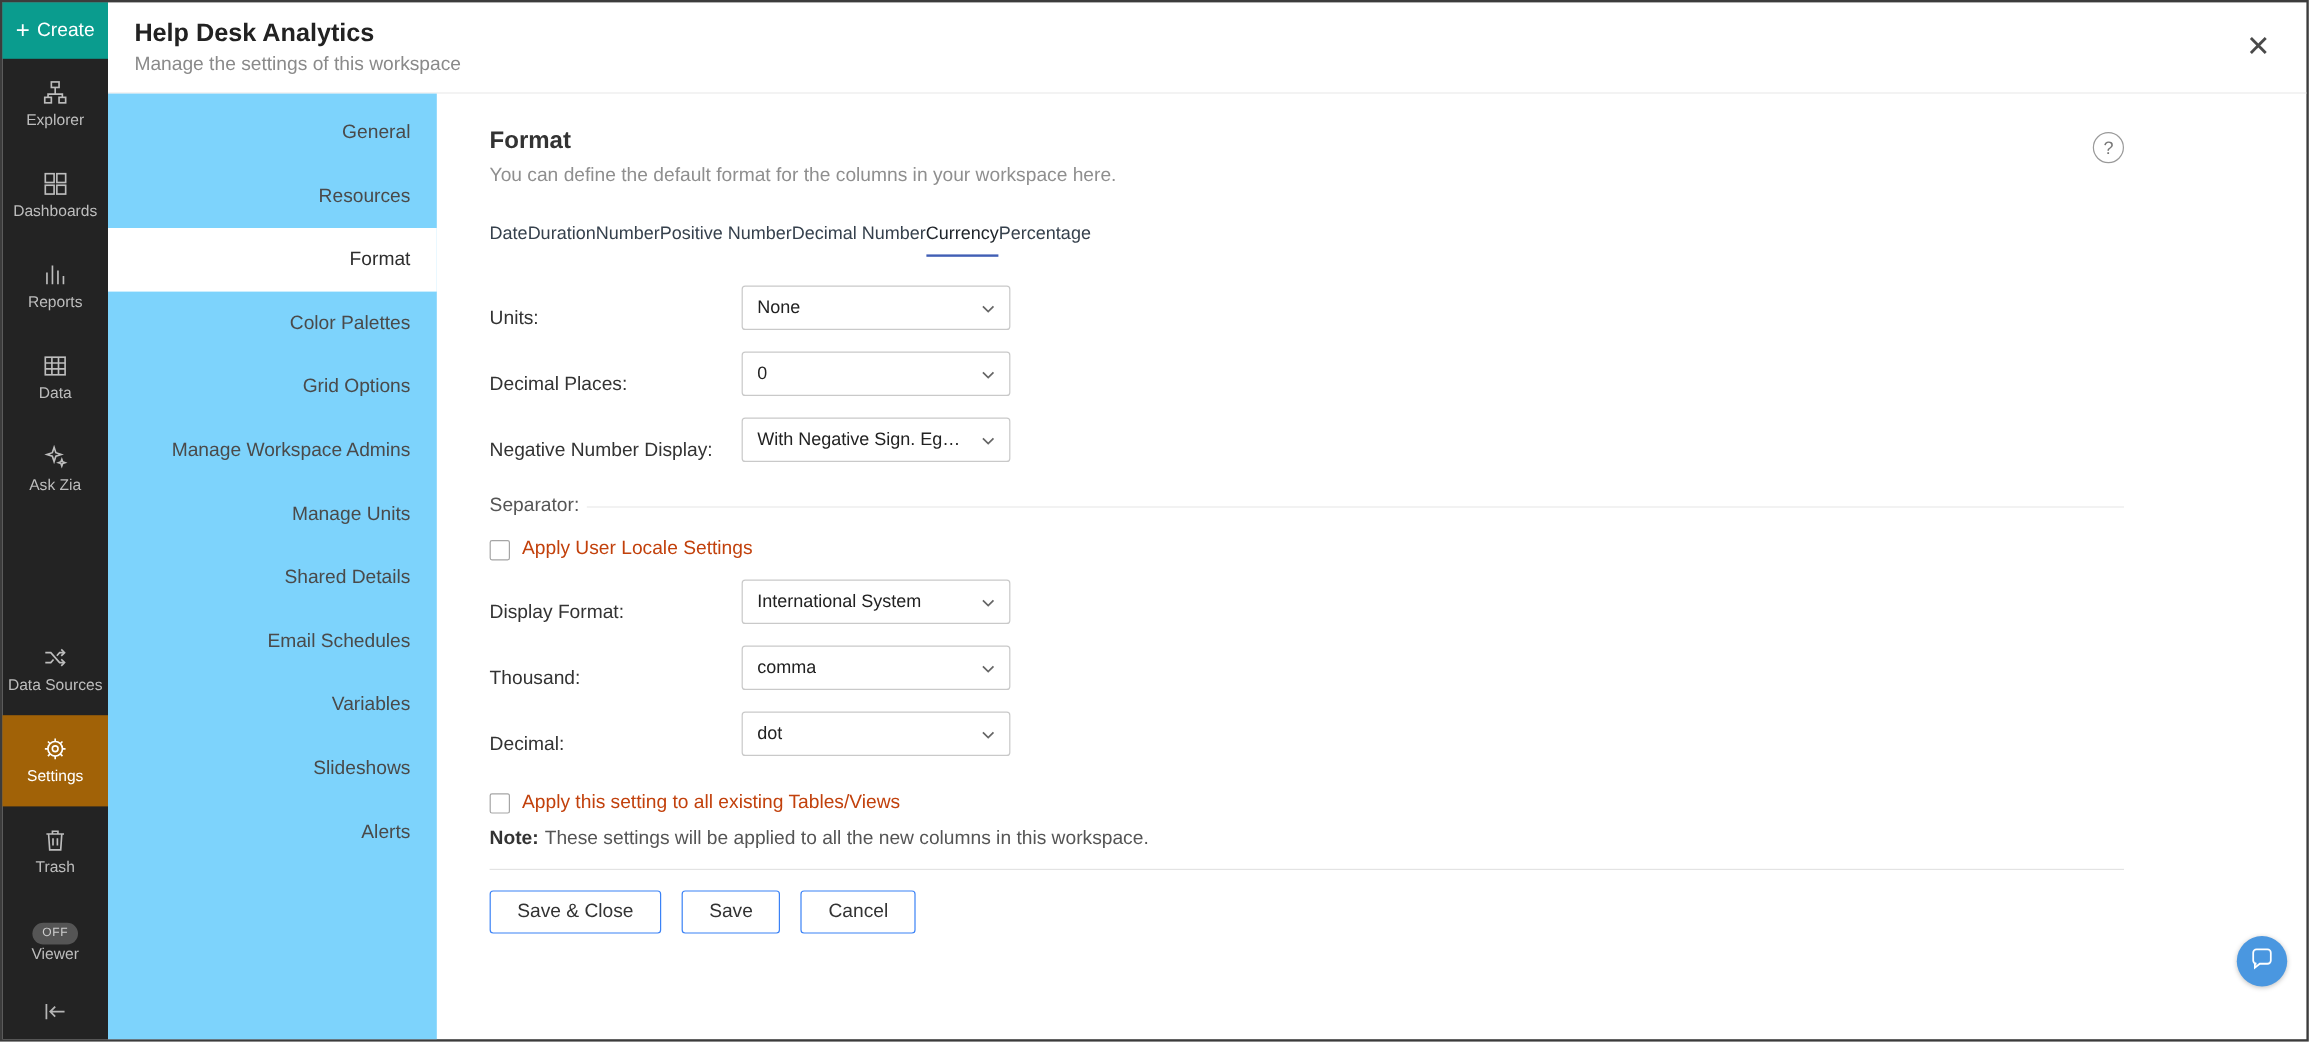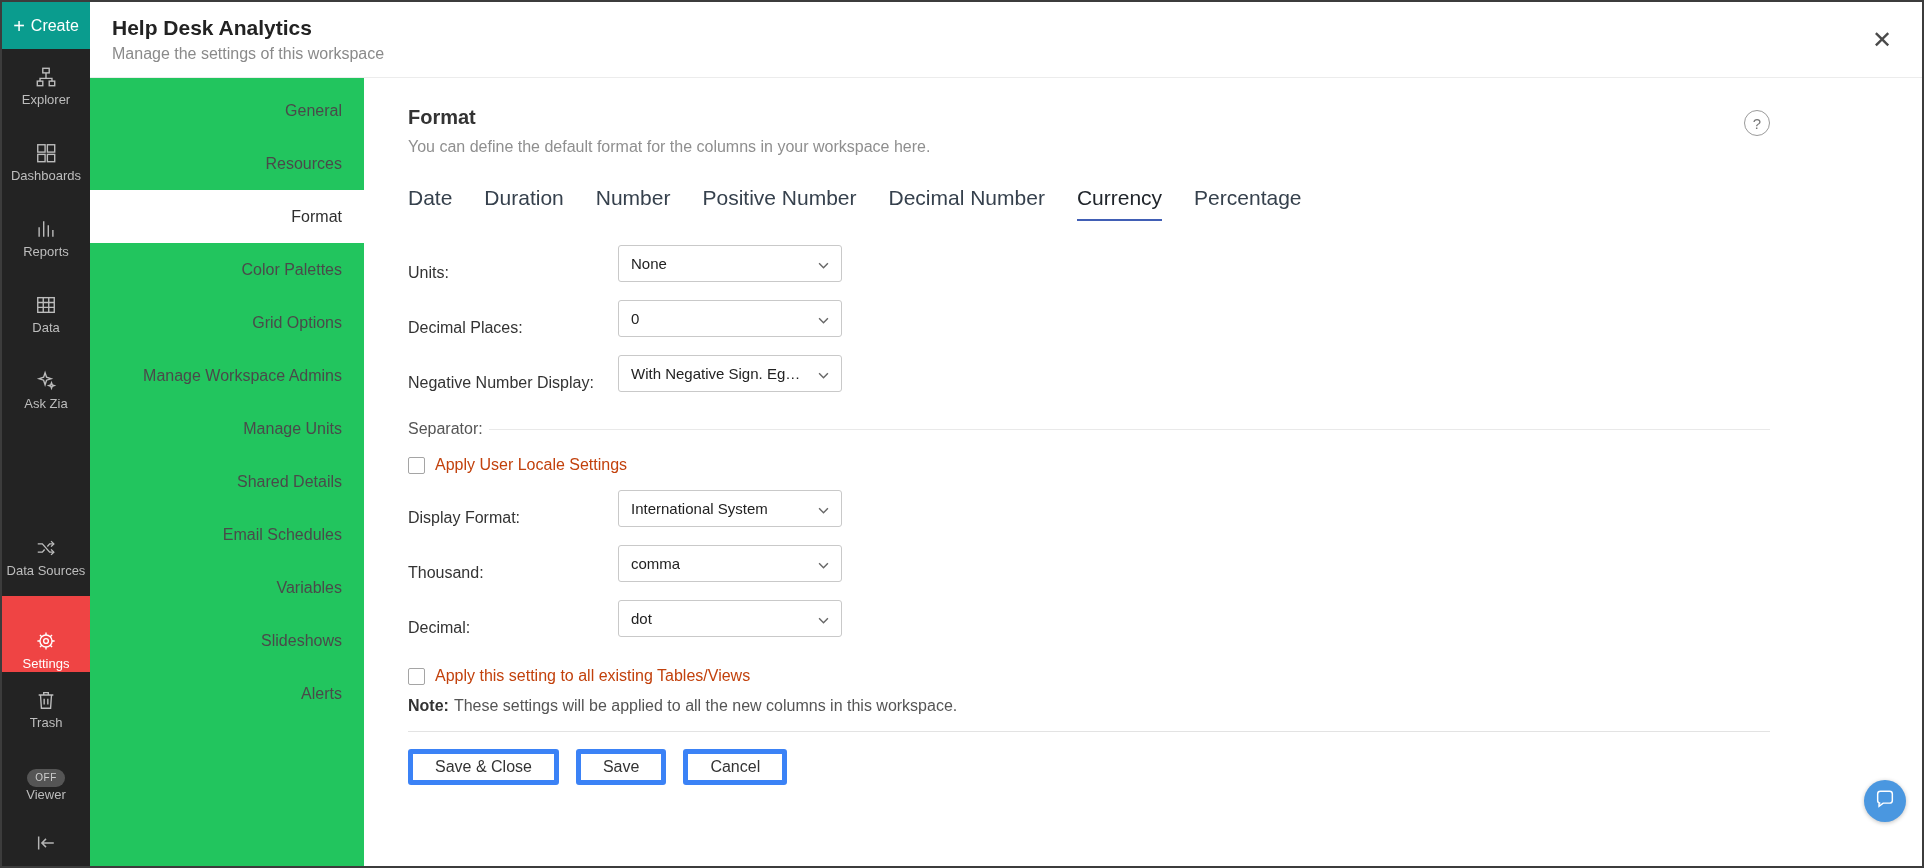--- a/index.html
+++ b/index.html
@@ -27,21 +27,21 @@
     font-family: inherit;
   }
   .create-plus { font-size: 20px; line-height: 1; font-weight: 400; }
   .side-item {
     height: 76px; display: flex; flex-direction: column;
     align-items: center; justify-content: center; gap: 1px;
     font-size: 13px; text-align: center; cursor: pointer; padding: 0 4px;
     color: #bdbdbd; line-height: 1.15;
   }
   .side-item svg { width: 22px; height: 22px; stroke: currentColor; fill: none; stroke-width: 1.5; }
-  .side-item.active { background: #ef4444; color: #fff; justify-content: flex-end; }
+  .side-item.active { background: #a16207; color: #fff; }
   .bottom-group { margin-top: auto; }
   .off-pill {
     background: #555; color: #cfcfcf; font-size: 10px;
     padding: 3px 8px; border-radius: 10px; letter-spacing: .5px;
   }
   .collapse-row {
     height: 42px; display: flex; align-items: center; justify-content: center;
     cursor: pointer; color: #b5b5b5;
   }
   .collapse-row svg { width: 22px; height: 22px; stroke: currentColor; fill: none; stroke-width: 1.6; }
@@ -56,39 +56,39 @@
   .titles h1 { margin: 0 0 5px; font-size: 21px; font-weight: 700; color: #222; }
   .titles p  { margin: 0; font-size: 16px; color: #8a8a8a; }
   .close-btn {
     background: none; border: none; font-size: 24px; color: #4a4a4a;
     cursor: pointer; padding: 4px; line-height: 1; font-family: inherit;
   }
 
   .content-row { flex: 1; display: flex; min-height: 0; }
 
   
-  .settings-nav { width: 274px; flex-shrink: 0; background: #22c55e; padding-top: 6px; }
+  .settings-nav { width: 274px; flex-shrink: 0; background: #7dd3fc; padding-top: 6px; }
   .snav-item {
     height: 53px; display: flex; align-items: center; justify-content: flex-end;
     padding-right: 22px; font-size: 16px; color: #4a4a4a; cursor: pointer;
   }
   .snav-item.active { background: #fff; color: #2e2e2e; }
 
   
   main { flex: 1; padding: 28px 152px 0 44px; min-width: 0; }
   .main-head { display: flex; justify-content: space-between; align-items: flex-start; }
   .main-head h2 { margin: 0 0 9px; font-size: 20px; font-weight: 600; color: #333; }
   .main-head p { margin: 0; font-size: 16px; color: #8f8f8f; }
   .help-circle {
     width: 26px; height: 26px; border: 1px solid #9a9a9a; border-radius: 50%;
     display: flex; align-items: center; justify-content: center;
     font-size: 15px; color: #777; cursor: pointer; margin-top: 4px; flex-shrink: 0;
   }
 
-  .tabs { display: flex; gap: 32px; margin-top: 30px; font-size: 21px; color: #36414d; }
+  .tabs { display: flex; margin-top: 30px; font-size: 15px; color: #36414d; }
   .tab { padding-bottom: 9px; cursor: pointer; border-bottom: 2px solid transparent; }
   .tab.active { color: #20252b; border-bottom-color: #415fb5; }
 
   .form-area { margin-top: 24px; }
   .form-row { display: flex; align-items: flex-end; margin-bottom: 18px; }
   .form-label { width: 210px; flex-shrink: 0; font-size: 16px; color: #333; }
   .select {
     width: 224px; height: 37px; background: #fff;
     border: 1px solid #c9c9c9; border-radius: 3px;
     display: flex; align-items: center; justify-content: space-between;
@@ -111,21 +111,21 @@
   .checkbox-row label { font-size: 16px; color: #c2410c; cursor: pointer; }
   .checkbox-row.second { margin-top: 30px; margin-bottom: 0; }
 
   .note { margin-top: 12px; font-size: 16px; color: #555; }
   .note .note-bold { font-weight: 700; color: #333; margin-right: 5px; }
 
   .divider { height: 1px; background: #e3e3e3; margin-top: 16px; }
   .btn-row { display: flex; gap: 17px; margin-top: 17px; }
   .btn {
     height: 36px; padding: 0 22px; background: #fff;
-    border: 5px solid #3b82f6; border-radius: 3px;
+    border: 1px solid #3b82f6; border-radius: 3px;
     font-size: 16px; color: #333; cursor: pointer; font-family: inherit;
   }
 
   .chat-fab {
     position: absolute; right: 16px; bottom: 44px;
     width: 42px; height: 42px; border-radius: 50%;
     background: #4a97e0; display: flex; align-items: center; justify-content: center;
     cursor: pointer; box-shadow: 0 1px 4px rgba(0,0,0,.25);
   }
   .chat-fab svg { width: 22px; height: 22px; stroke: #fff; fill: none; stroke-width: 1.6; }

